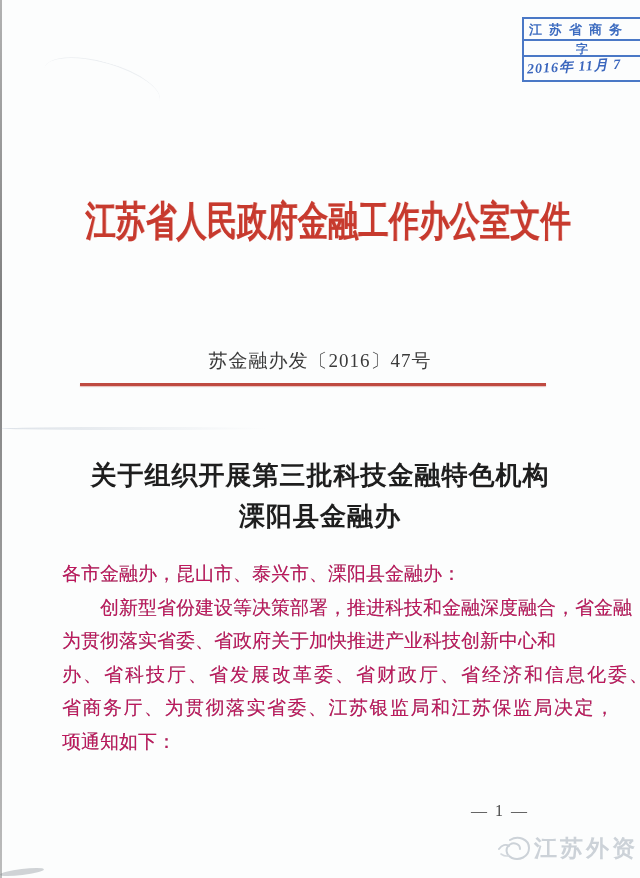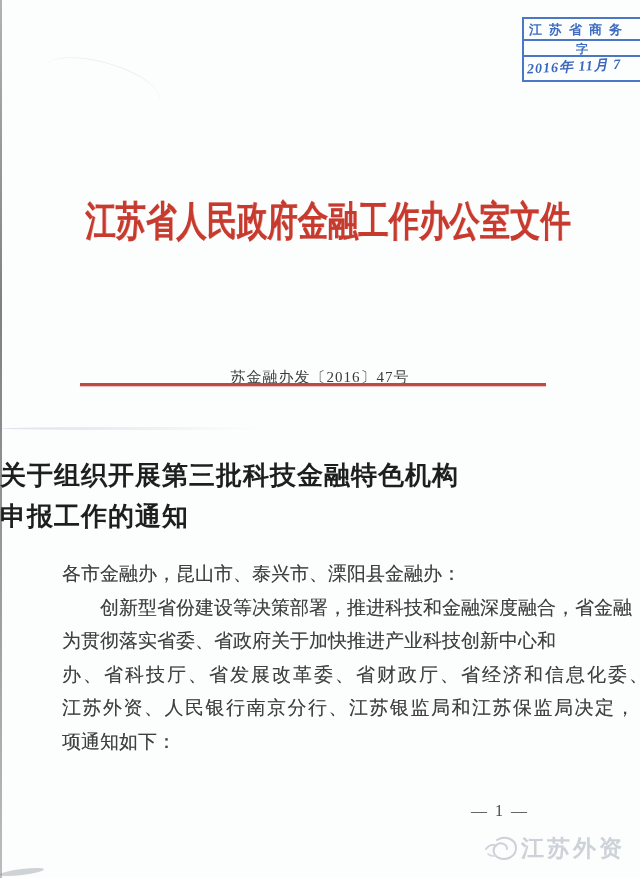--- a/index.html
+++ b/index.html
@@ -28,42 +28,42 @@
     font-size:12px;text-align:center;font-weight:bold;padding-right:36px;}
   .stamp-row3{height:21px;line-height:20px;font-size:14px;padding-left:3px;}
   .handwritten{display:inline-block;font-style:italic;transform:rotate(-3deg);
     letter-spacing:1px;color:#3a66bd;font-weight:bold;}
 
   
   .red-header{position:absolute;top:194px;left:0;width:556px;text-align:center;
     color:#c73a2e;font-weight:bold;font-size:41px;white-space:nowrap;}
   .red-header .squeeze{display:inline-block;transform:scaleX(.74);transform-origin:center;
     text-shadow:1px 0 0 rgba(199,58,46,.45);}
-  .doc-number{position:absolute;top:368px;left:0;width:640px;text-align:center;
-    font-size:15px;color:#3a3a3a;letter-spacing:1px;}
+  .doc-number{position:absolute;top:348px;left:0;width:640px;text-align:center;
+    font-size:19px;color:#3a3a3a;letter-spacing:1px;}
   .red-rule{position:absolute;top:383px;left:80px;width:466px;height:3px;
     background:#bf4a41;box-shadow:0 1px 1px rgba(191,74,65,.35);}
 
   
-  .doc-title{position:absolute;top:455px;left:0;width:640px;text-align:left;
+  .doc-title{position:absolute;top:455px;left:0;width:640px;text-align:center;
     font-size:26px;line-height:41px;font-weight:bold;color:#1e1e1e;letter-spacing:1px;}
 
   
   .body-lines{position:absolute;top:557px;left:62px;width:518px;
-    font-size:19px;line-height:33.5px;color:#404040;
+    font-size:19px;line-height:33.5px;color:#be185d;
     text-shadow:0 0 .5px rgba(70,70,70,.5);}
   .bline{white-space:nowrap;}
   .bline:nth-child(2){text-indent:38px;}
   .bline:nth-child(4){letter-spacing:2px;}
   .bline:nth-child(5){letter-spacing:1.5px;}
 
   
   .page-number{position:absolute;top:802px;left:438px;width:124px;text-align:center;
     font-size:16px;color:#4a4a4a;letter-spacing:2px;}
-  .watermark{position:absolute;top:832px;left:483px;display:flex;align-items:flex-end;
+  .watermark{position:absolute;top:832px;left:496px;display:flex;align-items:flex-end;
     gap:0;color:#ccd1d7;}
   .watermark-text{font-size:23px;letter-spacing:3px;font-weight:bold;white-space:nowrap;
     color:#ccd2d8;}
   .watermark-logo{width:38px;height:32px;flex:0 0 auto;}
 </style>
 </head>
 <body>
 
 <div class="page">
 
@@ -83,29 +83,29 @@
   <div class="red-header">
     <span class="squeeze">江苏省人民政府金融工作办公室文件</span>
   </div>
 
   <div class="doc-number">苏金融办发〔2016〕47号</div>
 
   <div class="red-rule"></div>
 
   <div class="doc-title">
     <div>关于组织开展第三批科技金融特色机构</div>
-    <div>申报工作的通知</div>
+    <div>溧阳县金融办</div>
   </div>
 
   <div class="body-lines">
     <div class="bline">各市金融办，昆山市、泰兴市、溧阳县金融办：</div>
     <div class="bline">创新型省份建设等决策部署，推进科技和金融深度融合，省金融</div>
     <div class="bline">为贯彻落实省委、省政府关于加快推进产业科技创新中心和</div>
     <div class="bline">办、省科技厅、省发展改革委、省财政厅、省经济和信息化委、</div>
-    <div class="bline">江苏外资、人民银行南京分行、江苏银监局和江苏保监局决定，</div>
+    <div class="bline">省商务厅、为贯彻落实省委、江苏银监局和江苏保监局决定，</div>
     <div class="bline">项通知如下：</div>
   </div>
 
   <div class="page-number">— 1 —</div>
 
   <div class="watermark">
     <svg class="watermark-logo" viewBox="0 0 38 32" fill="none" xmlns="http://www.w3.org/2000/svg">
       <path d="M14 8 C22 3, 33 7, 33 16 C33 25, 23 29, 16 26 C10 23.5, 8.5 16, 14 12.5 C18 10, 24 12, 24 17" stroke="#ccd2d8" stroke-width="2" stroke-linecap="round"></path>
       <path d="M3 17 C6 13, 10 12, 13 14" stroke="#ccd2d8" stroke-width="2" stroke-linecap="round"></path>
       <path d="M5 22 C8 24, 11 24.5, 13 23.5" stroke="#d4d9de" stroke-width="1.6" stroke-linecap="round"></path>

